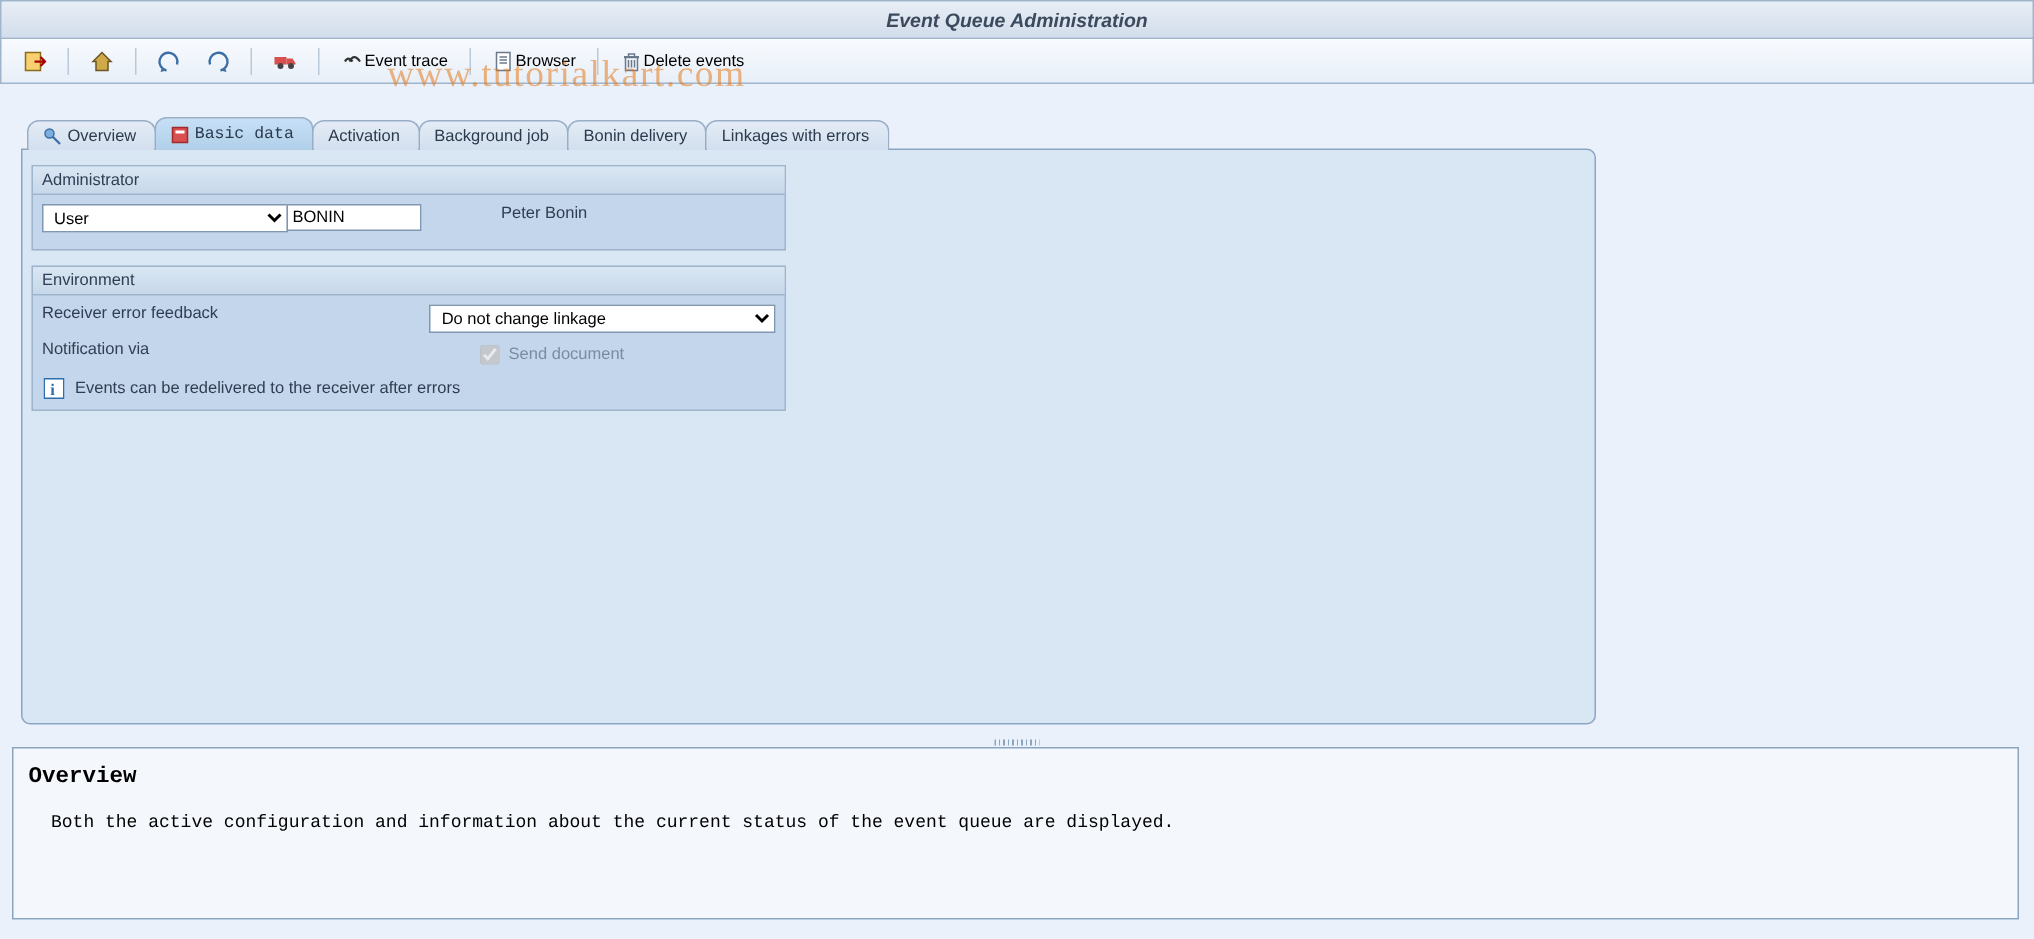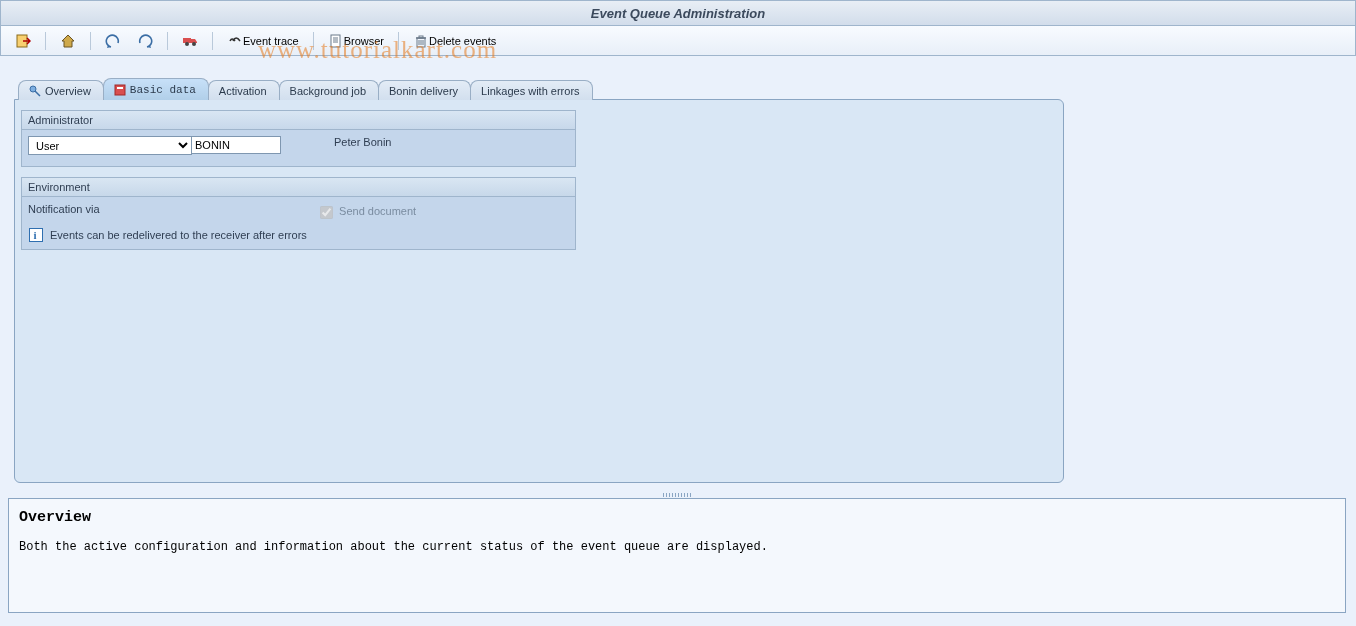--- a/index.html
+++ b/index.html
@@ -86,21 +86,21 @@
     height: 384px;
     background: #d9e7f5;
     border: 1px solid #8aa5c2;
     border-radius: 0 6px 6px 6px;
     position: relative;
     top: -1px;
     padding: 10px 6px;
   }
   
   .groupbox {
-    width: 555px;
+    width: 503px;
     background: #c4d6eb;
     border: 1px solid #9fb5cc;
     margin-bottom: 10px;
   }
   .groupbox .gb-title {
     background: linear-gradient(#d9e6f3,#c7d8ea);
     border-bottom: 1px solid #9fb5cc;
     padding: 3px 6px;
     color: #2f3e52;
     font-size: 11px;
@@ -140,21 +140,21 @@
     padding: 6px 10px;
   }
   .bottom-pane h2 {
     margin: 4px 0 14px 0;
     font-family: "Courier New", monospace;
     font-size: 15px;
     font-weight: bold;
     color: #000;
   }
   .bottom-pane p {
-    margin: 0;
+    margin: 15px;
     font-family: "Courier New", monospace;
     font-size: 12px;
     color: #000;
   }
   
   .watermark {
     position: absolute;
     left: 258px; top: 36px;
     font-family: Georgia, serif;
     font-size: 25px;
@@ -301,20 +301,26 @@
         </select>
         <input class="sapin" style="width: 90px; margin-left: -1px;" value="BONIN">
         <span class="userval">Peter Bonin</span>
       </div>
     </div>
   </div>
 
   <div class="groupbox">
     <div class="gb-title">Environment</div>
     <div class="gb-body">
+      <div class="row">
+        <span class="label">Receiver error feedback</span>
+        <select class="sapsel" style="width:256px">
+          <option>Do not change linkage</option>
+        </select>
+      </div>
       <div class="row">
         <span class="label">Notification via</span>
         <span class="disabled-check">
           <input type="checkbox" checked="" disabled="" style="vertical-align: middle;">
           <span>Send document</span>
         </span>
       </div>
       <div class="info-row">
         <span class="icon">
           <svg width="14" height="14">

